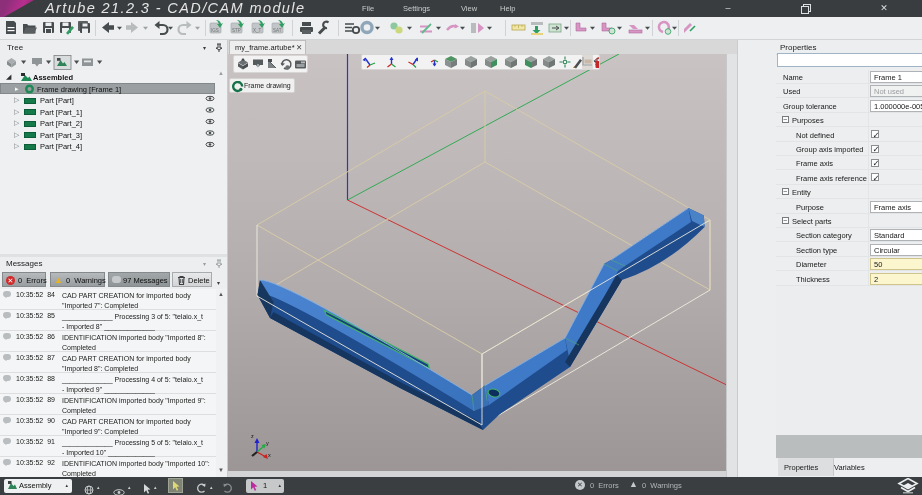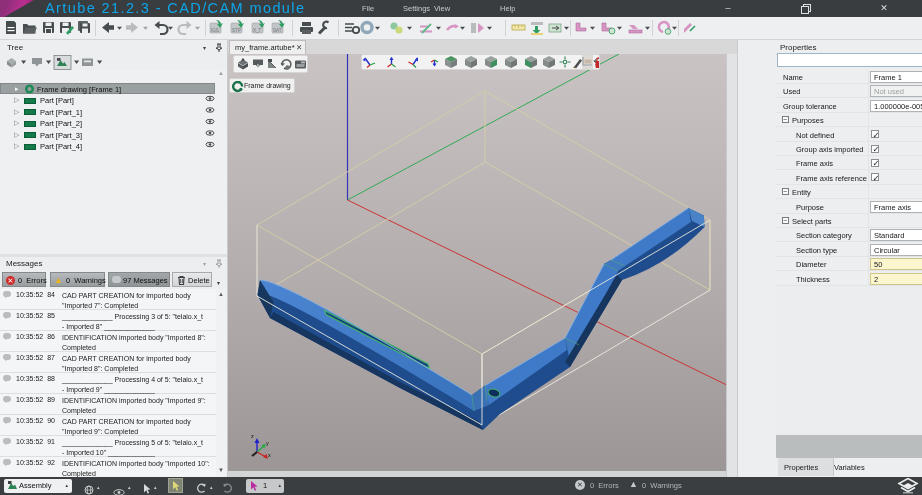--- a/index.html
+++ b/index.html
@@ -1,20 +1,20 @@
 <!DOCTYPE html>
 <html><head><meta charset="utf-8">
 <style>
 *{margin:0;padding:0;box-sizing:border-box;}
 html,body{width:922px;height:495px;overflow:hidden;font-family:"Liberation Sans",sans-serif;background:#eceeef;}
 #stage{position:relative;width:922px;height:495px;}
 
 #titlebar{position:absolute;left:0;top:0;width:922px;height:17px;background:#393d3f;}
 #wedge{position:absolute;left:0;top:0;width:34px;height:17px;background:linear-gradient(115deg,#8e2f7a 20%,#b92e8e 60%,#82276e 95%);clip-path:polygon(0 0,34px 0,4px 17px,0 17px);}
-#title{position:absolute;left:45px;top:0;height:30px;line-height:17px;font-size:14.5px;color:#0ea5e9;letter-spacing:1.4px;white-space:nowrap;}
+#title{position:absolute;left:45px;top:0;height:30px;line-height:17px;font-size:14.5px;color:#e5e5e5;letter-spacing:1.4px;white-space:nowrap;font-style:italic;}
 .menu{position:absolute;top:4px;font-size:7.5px;color:#c9cbcc;}
 .winbtn{position:absolute;top:0;color:#dcdee0;font-size:9px;width:30px;height:17px;text-align:center;line-height:17px;}
 
 #toolbar{position:absolute;left:0;top:17px;width:922px;height:23px;background:#edeff0;border-bottom:1px solid #d2d5d6;}
 
 #leftpanel{position:absolute;left:0;top:40px;width:227px;height:437px;background:#eceeef;}
 #treehead{position:absolute;left:0;top:0;width:227px;height:16px;font-size:8px;color:#1c1c1c;padding:3px 0 0 7px;}
 #treebar{position:absolute;left:0;top:15px;width:227px;height:15px;}
 #treelist{position:absolute;left:0;top:30px;width:227px;height:184px;background:#eef0f1;}
 .trow{position:absolute;left:0;width:214px;height:11px;font-size:7.5px;color:#111;}
@@ -58,21 +58,21 @@
 .sdd{position:absolute;top:7px;font-size:5px;color:#cfd1d2;}
 </style></head>
 <body>
 <div id="stage">
 
 <div id="titlebar">
   <div id="wedge"></div>
   <div id="title">Artube 21.2.3 - CAD/CAM module</div>
   <div class="menu" style="left:362px;">File</div>
   <div class="menu" style="left:403px;">Settings</div>
-  <div class="menu" style="left:434px;">View</div>
+  <div class="menu" style="left:461px;">View</div>
   <div class="menu" style="left:500px;">Help</div>
   <div class="winbtn" style="left:713px;">–</div>
   <div class="winbtn" style="left:791px;"><svg width="10" height="10" style="margin-top:4px;">
           <rect x="2.5" y="0.5" width="7" height="7" fill="none" stroke="#dcdee0" stroke-width="1"></rect>
           <rect x="0.5" y="2.5" width="7" height="7" fill="#393d3f" stroke="#dcdee0" stroke-width="1"></rect>
         </svg></div>
   <div class="winbtn" style="left:869px;">✕</div>
 </div>
 
 <div id="toolbar">
@@ -222,20 +222,28 @@
       </g>
       <g fill="#4a4e50">
             <path d="M21 5.5 l2.6 3.5 2.6 -3.5 z"></path>
             <path d="M46 5.5 l2.6 3.5 2.6 -3.5 z"></path>
             <path d="M74 5.5 l2.6 3.5 2.6 -3.5 z"></path>
             <path d="M97 5.5 l2.6 3.5 2.6 -3.5 z"></path>
           </g>
     </svg>
   </div>
   <div id="treelist">
+    <div class="trow" style="top:2px;">
+          <span style="position:absolute;left:6px;top:1px;color:#2b2f31;font-size:7px;">◢</span>
+          <svg width="12" height="9" style="position:absolute;left:20px;top:1px;">
+            <path d="M1 8 l4 -6 3 3 1.5-1.5 2.5 4.5 z" fill="#1e8a55"></path>
+            <rect x="1" y="0" width="4" height="3" fill="#2b2f31"></rect>
+          </svg>
+          <span class="lbl" style="font-weight:bold;">Assembled</span>
+        </div>
     <div class="trow" style="top:13px;background:#9aa0a2;width:215px;border:1px solid #83888a;">
           <span style="position:absolute;left:14px;top:1px;color:#f4f5f5;font-size:7px;">▸</span>
           <svg width="12" height="10" style="position:absolute;left:23px;top:0px;">
             <circle cx="5.5" cy="5" r="4.5" fill="#1e8a55"></circle>
             <circle cx="5.5" cy="5" r="2" fill="#9aa0a2"></circle>
           </svg>
           <span class="lbl" style="left:36px;">Frame drawing [Frame 1]</span>
         </div>
     <div class="trow" style="top:25px;">
           <span style="position:absolute;left:14px;top:1px;color:#6f7476;font-size:7px;">▷</span>

